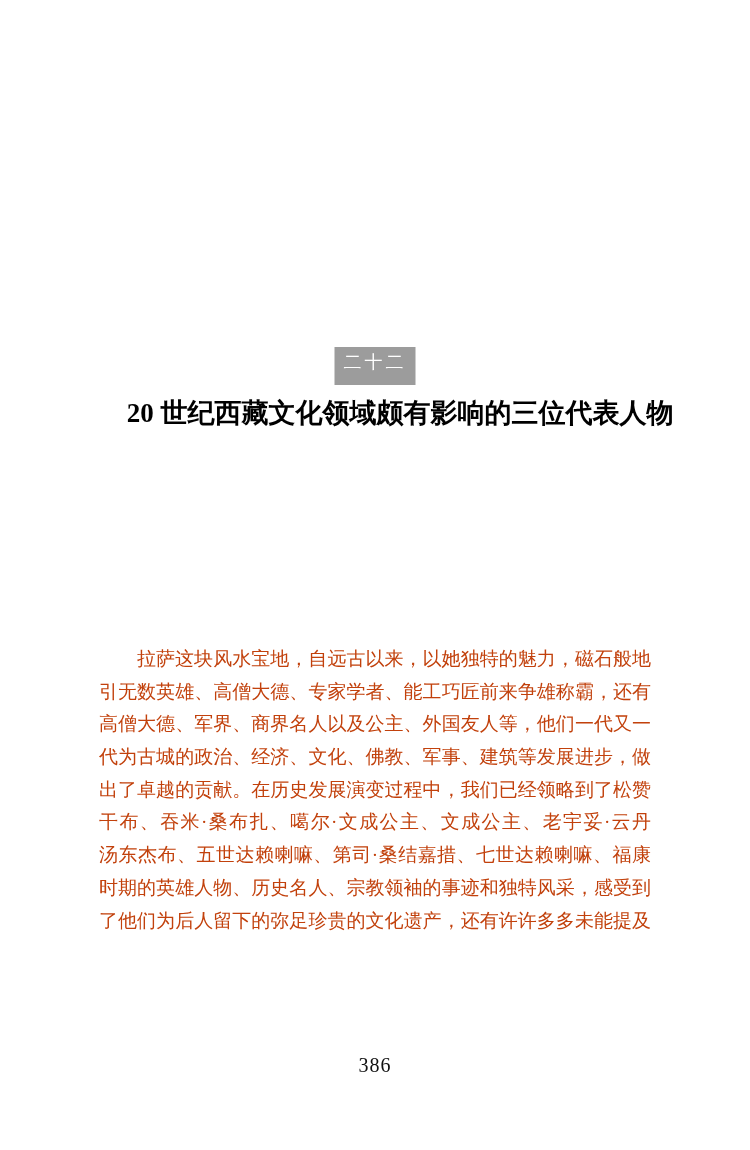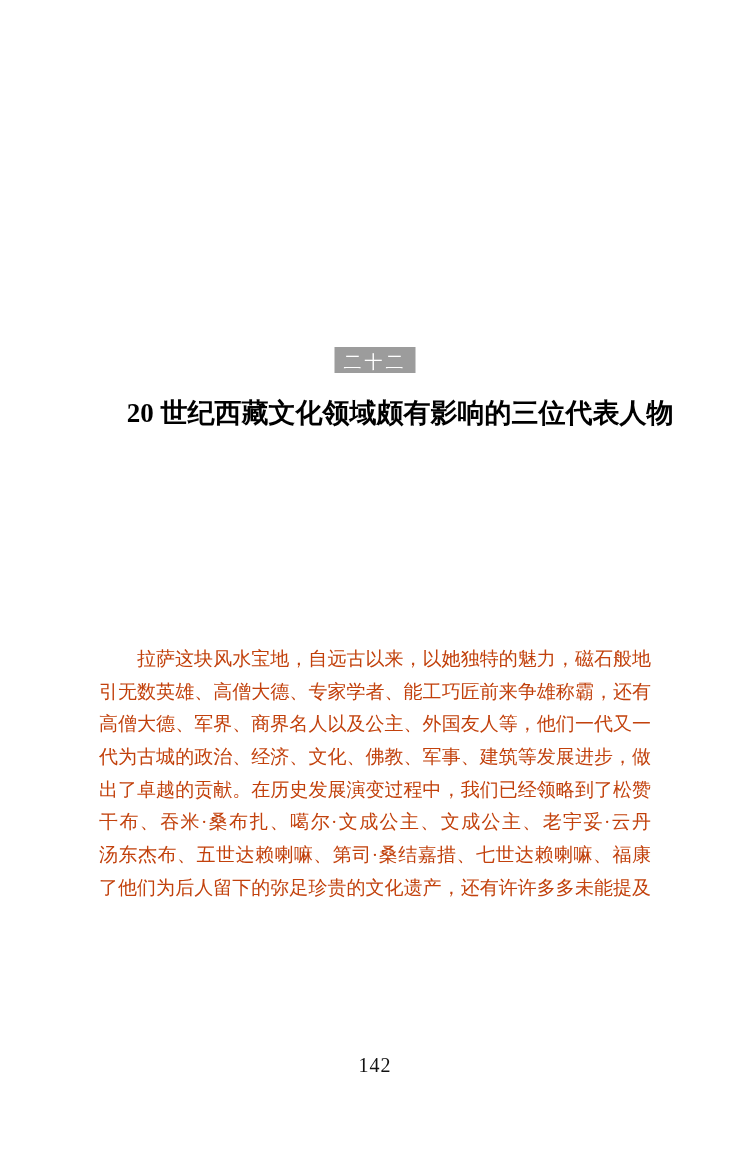--- a/index.html
+++ b/index.html
@@ -16,21 +16,21 @@
     overflow: hidden;
   }
   .chapter-badge {
     position: absolute;
     top: 347px;
     left: 50%;
     transform: translateX(-50%);
     background: #9c9c9c;
     color: #ffffff;
     font-size: 18px;
-    height: 26px;
+    height: 38px;
     line-height: 30px;
     padding: 0 9px;
     letter-spacing: 3px;
     white-space: nowrap;
   }
   .chapter-title {
     position: absolute;
     top: 384px;
     left: 17px;
     width: 100%;
@@ -84,18 +84,19 @@
   <h1 class="chapter-title">20 世纪西藏文化领域颇有影响的三位代表人物</h1>
 
   <div class="body-paragraph">
     <div class="body-line indent">拉萨这块风水宝地，自远古以来，以她独特的魅力，磁石般地</div>
     <div class="body-line">引无数英雄、高僧大德、专家学者、能工巧匠前来争雄称霸，还有</div>
     <div class="body-line">高僧大德、军界、商界名人以及公主、外国友人等，他们一代又一</div>
     <div class="body-line">代为古城的政治、经济、文化、佛教、军事、建筑等发展进步，做</div>
     <div class="body-line">出了卓越的贡献。在历史发展演变过程中，我们已经领略到了松赞</div>
     <div class="body-line">干布、吞米·桑布扎、噶尔·文成公主、文成公主、老宇妥·云丹</div>
     <div class="body-line">汤东杰布、五世达赖喇嘛、第司·桑结嘉措、七世达赖喇嘛、福康</div>
+    <div class="body-line">时期的英雄人物、历史名人、宗教领袖的事迹和独特风采，感受到</div>
     <div class="body-line">了他们为后人留下的弥足珍贵的文化遗产，还有许许多多未能提及</div>
   </div>
 
-  <div class="page-number">142</div>
+  <div class="page-number">386</div>
 
 </div>
 
 </body></html>

